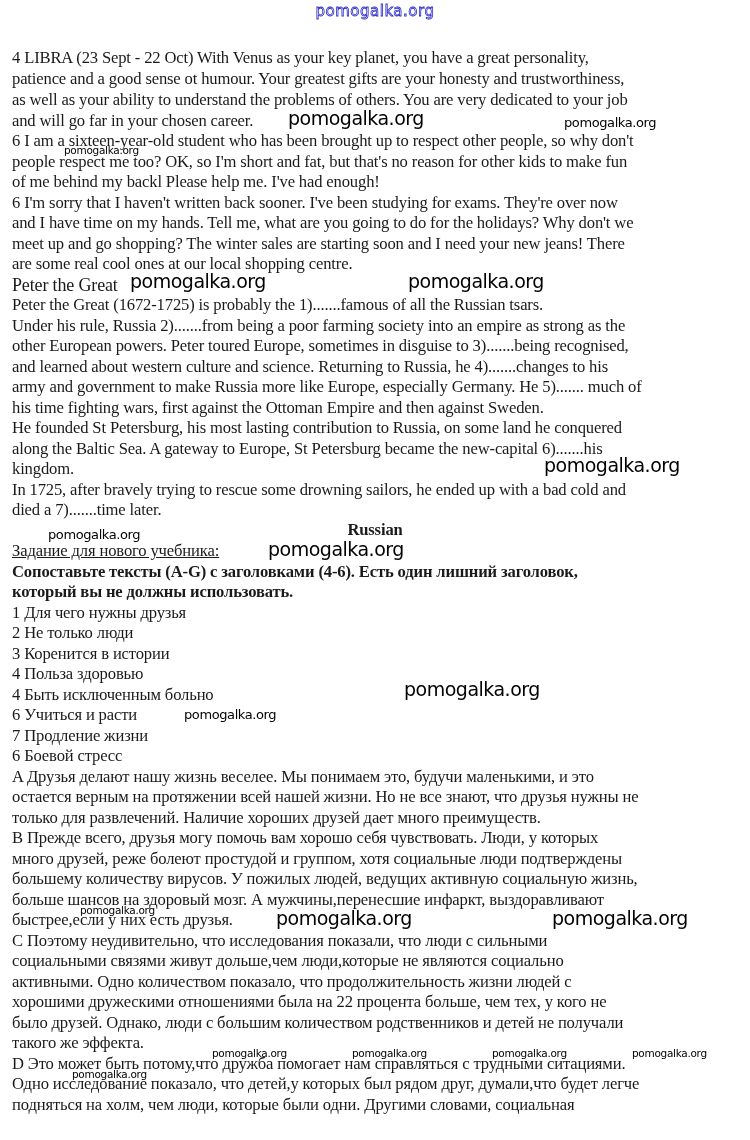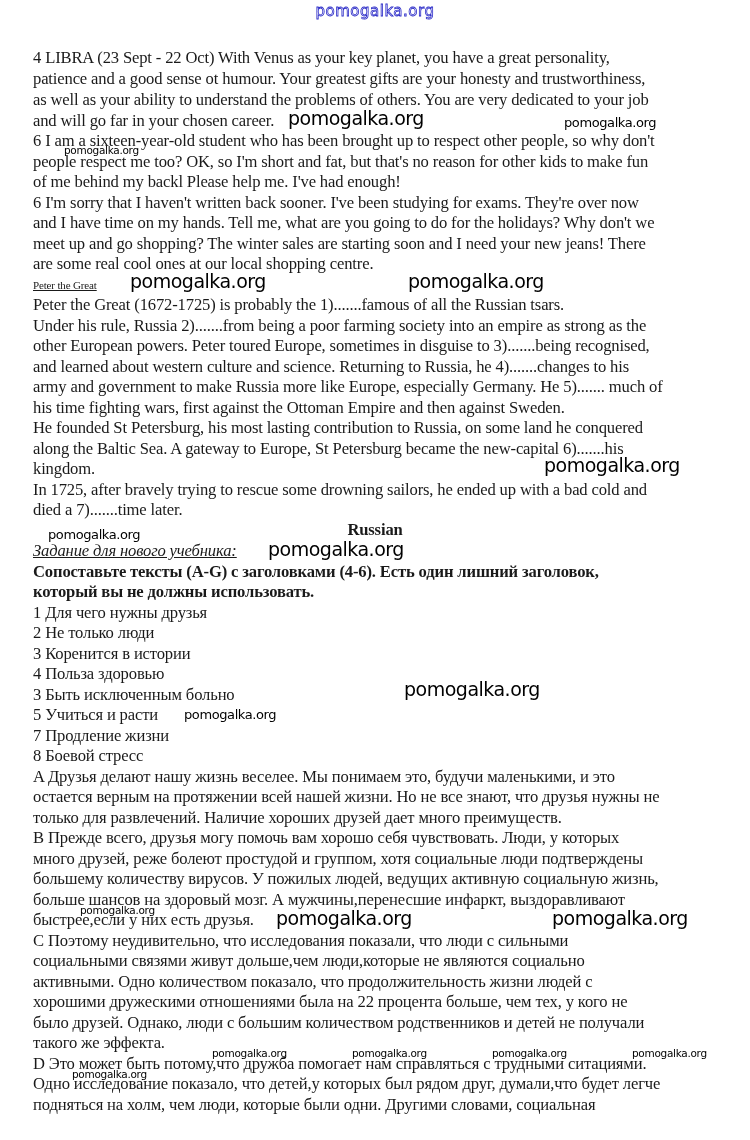--- a/index.html
+++ b/index.html
@@ -4,26 +4,26 @@
 <style>
   html, body { margin: 0; padding: 0; background: #ffffff; }
   body { width: 750px; height: 1140px; position: relative; overflow: hidden; }
   .page { position: absolute; left: 0; top: 0; width: 750px; height: 1140px; }
   .logo {
     position: absolute; left: 0; width: 750px; top: 2px; text-align: center;
     font-family: "DejaVu Sans", sans-serif; font-size: 15px; letter-spacing: 0.5px;
     color: #ffffff; -webkit-text-stroke: 0.8px #2b2bc8;
   }
   .line {
-    position: absolute; left: 33px; white-space: nowrap;
+    position: absolute; left: 12px; white-space: nowrap;
     font-family: "Liberation Serif", serif; font-size: 16.6px; color: #1a1a1a;
     line-height: 20px; letter-spacing: -0.15px; text-align: right;
   }
   .bold { font-weight: bold; }
-  .under { text-decoration: underline; font-style: italic; }
+  .under { text-decoration: underline; }
   .center { left: 0; width: 750px; text-align: center; }
   .wm {
     position: absolute; white-space: nowrap;
     font-family: "DejaVu Sans", sans-serif; color: #000;
     letter-spacing: -0.5px;
   }
   .wm-l { font-size: 19px; }
   .wm-s { font-size: 13px; letter-spacing: -0.4px; }
   .wm-xs { font-size: 10.5px; letter-spacing: -0.3px; }
 </style>
@@ -42,21 +42,21 @@
     <div class="line" style="top:131px">6 I am a sixteen-year-old student who has been brought up to respect other people, so why don't</div>
     <div class="line" style="top:152px">people respect me too? OK, so I'm short and fat, but that's no reason for other kids to make fun</div>
     <div class="line" style="top:172px">of me behind my backl Please help me. I've had enough!</div>
     <div class="line" style="top:193px">6 I'm sorry that I haven't written back sooner. I've been studying for exams. They're over now</div>
     <div class="line" style="top:213px">and I have time on my hands. Tell me, what are you going to do for the holidays? Why don't we</div>
     <div class="line" style="top:234px">meet up and go shopping? The winter sales are starting soon and I need your new jeans! There</div>
     <div class="line" style="top:254px">are some real cool ones at our local shopping centre.</div>
   </div>
 
   <div>
-    <div class="line" style="top:275px; font-size:11px;text-decoration:underline;">Peter the Great</div>
+    <div class="line" style="top:275px; font-size:18px;">Peter the Great</div>
     <div class="line" style="top:295px">Peter the Great (1672-1725) is probably the 1).......famous of all the Russian tsars.</div>
     <div class="line" style="top:316px">Under his rule, Russia 2).......from being a poor farming society into an empire as strong as the</div>
     <div class="line" style="top:336px">other European powers. Peter toured Europe, sometimes in disguise to 3).......being recognised,</div>
     <div class="line" style="top:357px">and learned about western culture and science. Returning to Russia, he 4).......changes to his</div>
     <div class="line" style="top:377px">army and government to make Russia more like Europe, especially Germany. He 5)....... much of</div>
     <div class="line" style="top:398px">his time fighting wars, first against the Ottoman Empire and then against Sweden.</div>
     <div class="line" style="top:418px">He founded St Petersburg, his most lasting contribution to Russia, on some land he conquered</div>
     <div class="line" style="top:439px">along the Baltic Sea. A gateway to Europe, St Petersburg became the new-capital 6).......his</div>
     <div class="line" style="top:459px">kingdom.</div>
     <div class="line" style="top:480px">In 1725, after bravely trying to rescue some drowning sailors, he ended up with a bad cold and</div>
@@ -66,24 +66,24 @@
   <div>
     <div class="line center bold" style="top:520px">Russian</div>
     <div class="line under" style="top:541px">Задание для нового учебника:</div>
     <div class="line bold" style="top:562px">Сопоставьте тексты (A-G) с заголовками (4-6). Есть один лишний заголовок,</div>
     <div class="line bold" style="top:582px">который вы не должны использовать.</div>
 
     <div class="line" style="top:603px">1 Для чего нужны друзья</div>
     <div class="line" style="top:623px">2 Не только люди</div>
     <div class="line" style="top:644px">3 Коренится в истории</div>
     <div class="line" style="top:664px">4 Польза здоровью</div>
-    <div class="line" style="top:685px">3 Быть исключенным больно</div>
-    <div class="line" style="top:705px">5 Учиться и расти</div>
+    <div class="line" style="top:685px">4 Быть исключенным больно</div>
+    <div class="line" style="top:705px">6 Учиться и расти</div>
     <div class="line" style="top:726px">7 Продление жизни</div>
-    <div class="line" style="top:746px">8 Боевой стресс</div>
+    <div class="line" style="top:746px">6 Боевой стресс</div>
 
     <div class="line" style="top:767px">A Друзья делают нашу жизнь веселее. Мы понимаем это, будучи маленькими, и это</div>
     <div class="line" style="top:787px">остается верным на протяжении всей нашей жизни. Но не все знают, что друзья нужны не</div>
     <div class="line" style="top:808px">только для развлечений. Наличие хороших друзей дает много преимуществ.</div>
     <div class="line" style="top:828px">B Прежде всего, друзья могу помочь вам хорошо себя чувствовать. Люди, у которых</div>
     <div class="line" style="top:849px">много друзей, реже болеют простудой и группом, хотя социальные люди подтверждены</div>
     <div class="line" style="top:869px">большему количеству вирусов. У пожилых людей, ведущих активную социальную жизнь,</div>
     <div class="line" style="top:890px">больше шансов на здоровый мозг. А мужчины,перенесшие инфаркт, выздоравливают</div>
     <div class="line" style="top:910px">быстрее,если у них есть друзья.</div>
     <div class="line" style="top:931px">C Поэтому неудивительно, что исследования показали, что люди с сильными</div>

